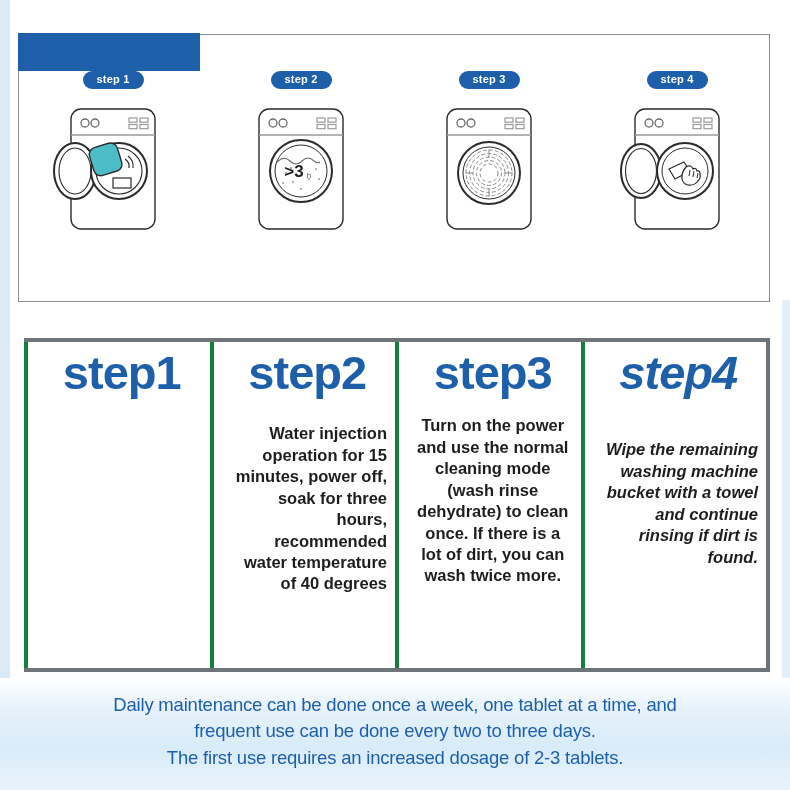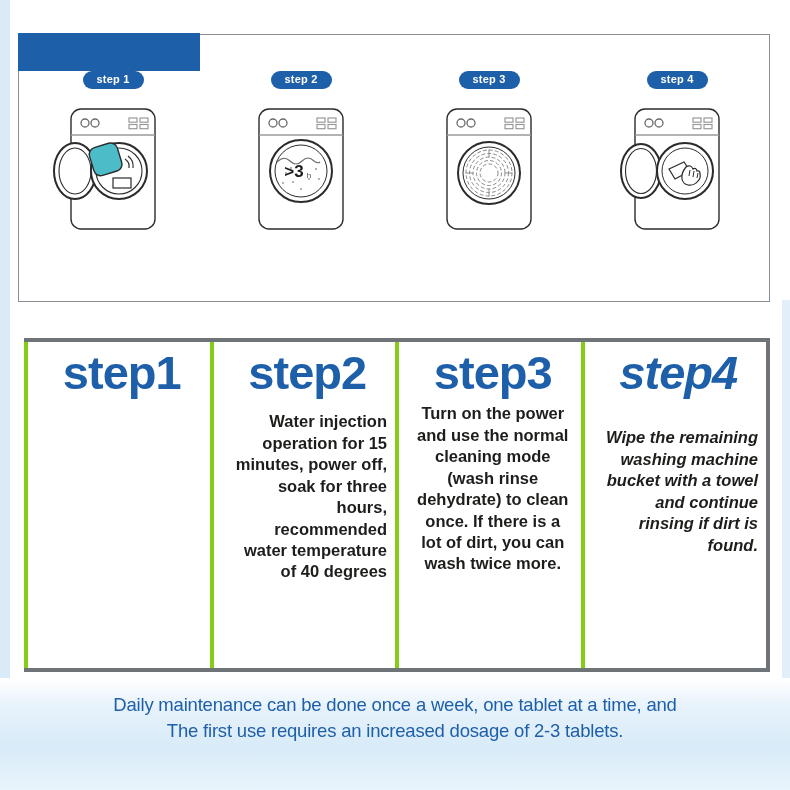--- a/index.html
+++ b/index.html
@@ -58,24 +58,25 @@
   #step-table{
     position:absolute;left:24px;top:338px;width:746px;height:334px;
     display:flex;
     border-top:4px solid #6f7479;
     border-bottom:4px solid #6f7479;
     box-sizing:border-box;
     background:#fff;
   }
   .tcol{
     flex:1 1 0;
-    border-left:4px solid #84cc16;
+    border-left:4px solid #15803d;
     box-sizing:border-box;
     display:flex;flex-direction:column;align-items:center;
     padding:2px 6px 8px 12px;
+    gap:12px;
   }
   .tcol:last-child{border-right:4px solid #6f7479;font-style:italic;}
   .tcol-title{
     color:#1e5faa;
     font-size:47px;
     font-weight:bold;
     letter-spacing:-1px;
     line-height:1.05;
     margin:4px 0 0 0;
     white-space:nowrap;
@@ -254,14 +255,15 @@
 
   <div class="tcol c4">
     <div class="tcol-title">step4</div>
     <div class="tcol-body">Wipe the remaining washing machine bucket with a towel and continue rinsing if dirt is found.</div>
   </div>
 
 </div>
 
 <div id="footer">
   <p>Daily maintenance can be done once a week, one tablet at a time, and</p>
+  <p>frequent use can be done every two to three days.</p>
   <p>The first use requires an increased dosage of 2-3 tablets.</p>
 </div>
 
 </body></html>

